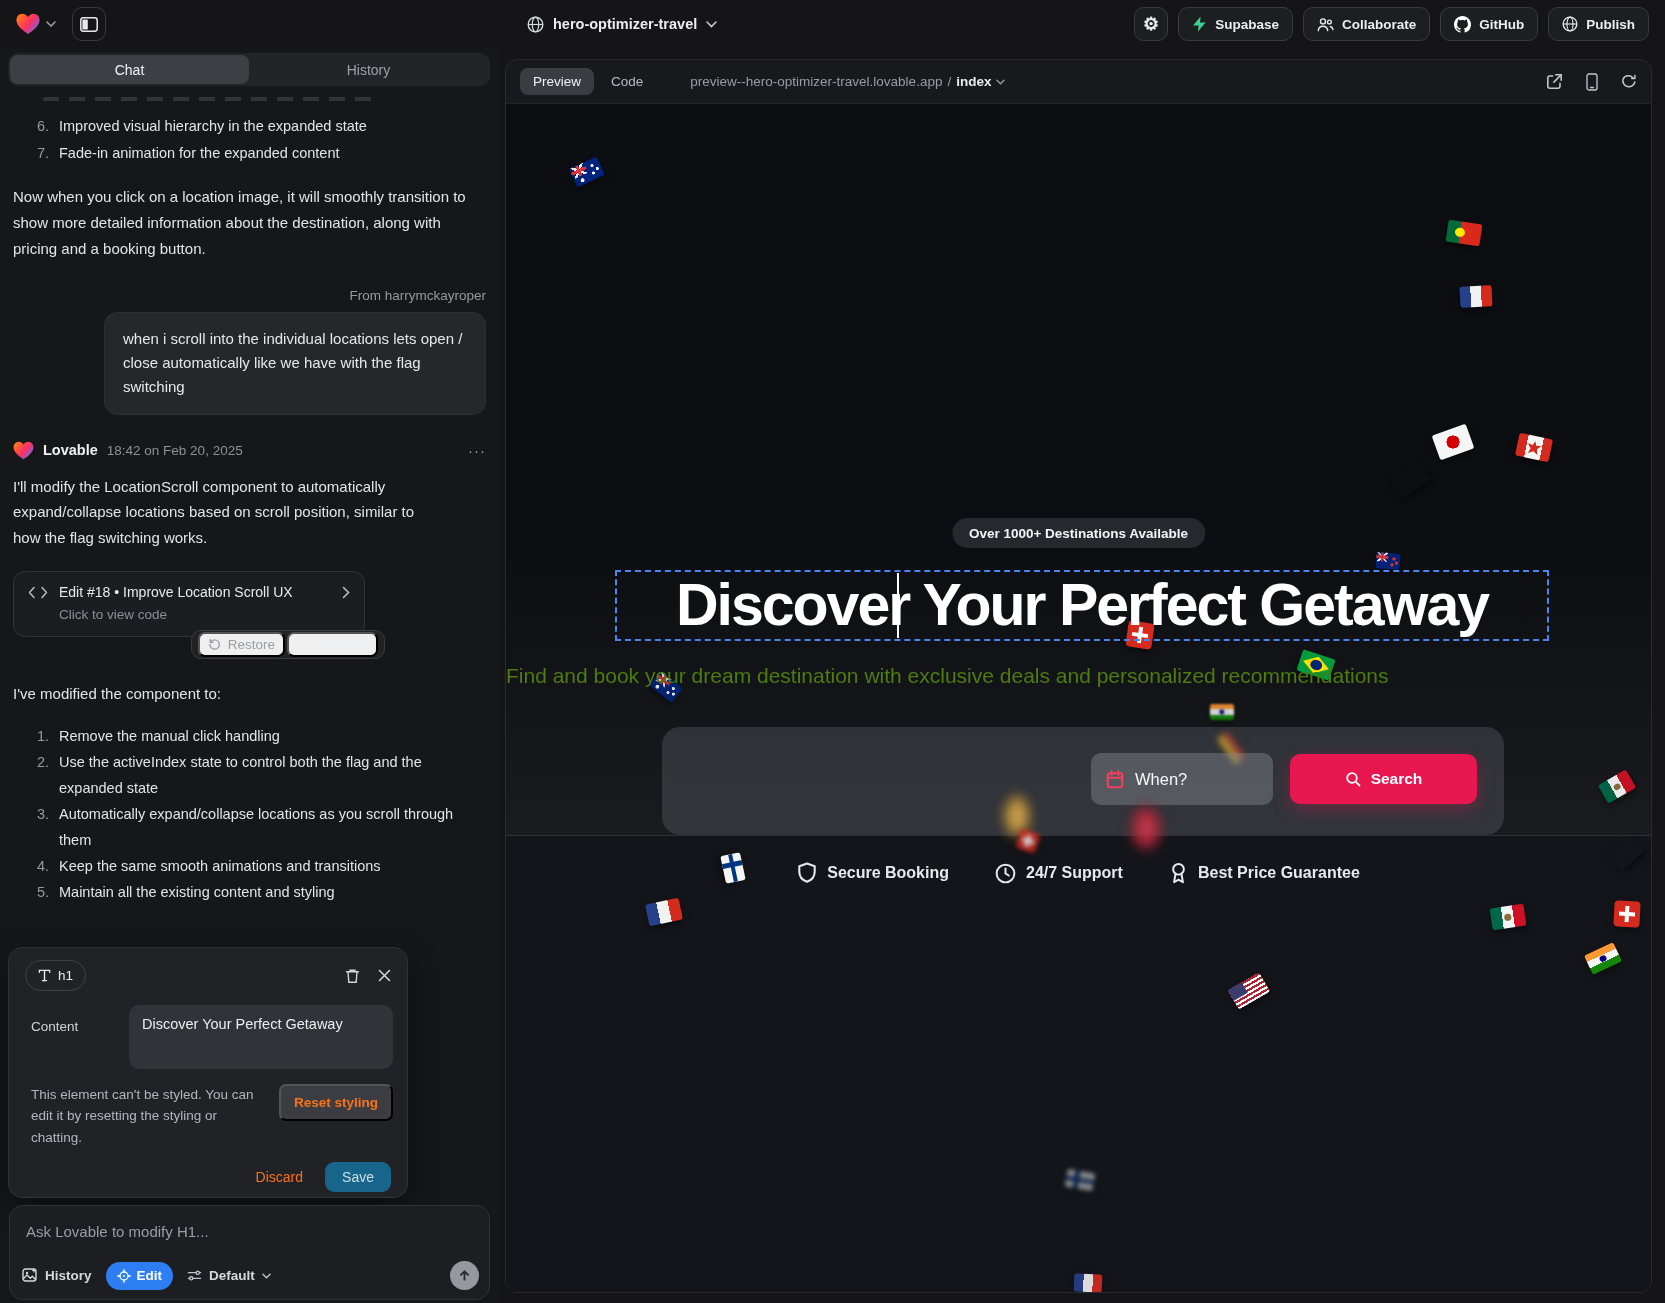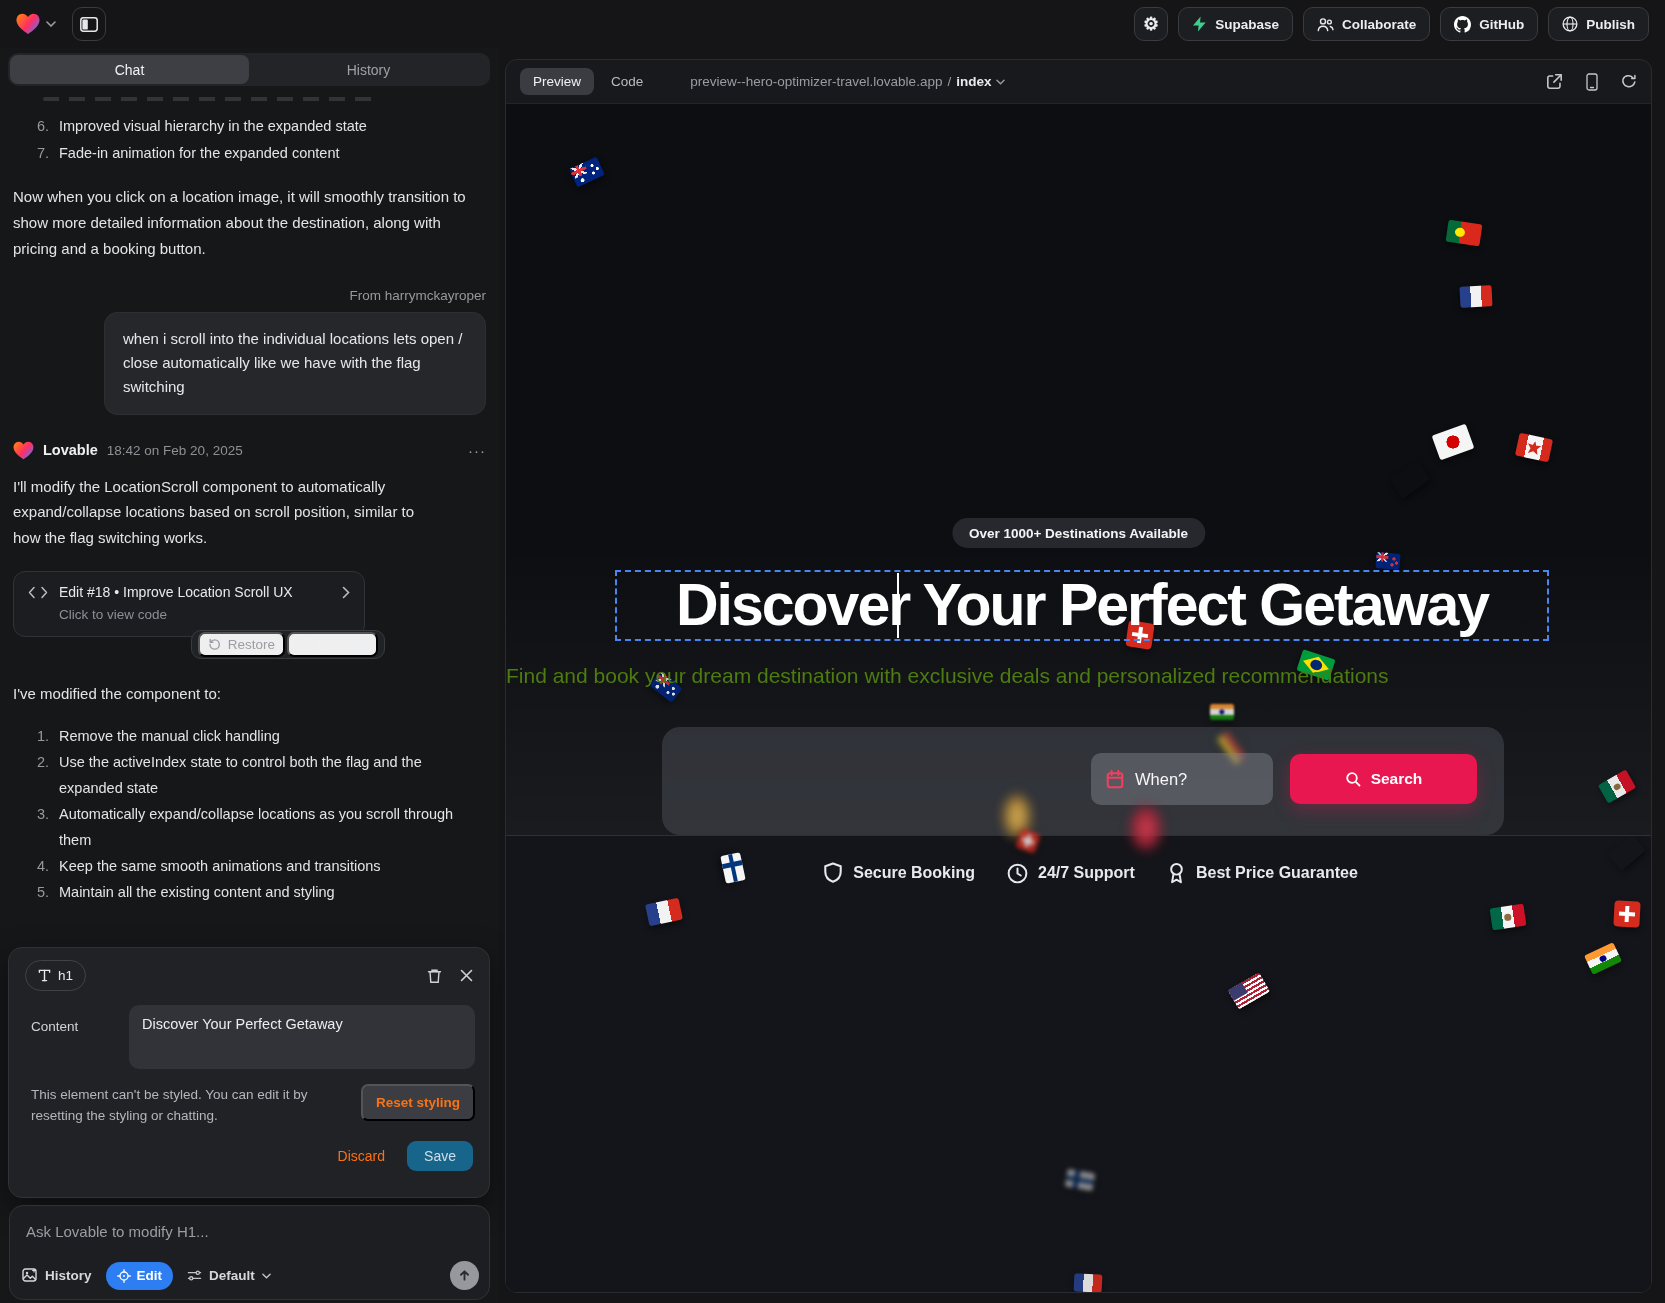--- a/index.html
+++ b/index.html
@@ -49,21 +49,21 @@
   .rp-pill { position:absolute; right:-20px; bottom:-22px; height:29px; display:flex; align-items:center; gap:2px;
     background:#212226; border:1px solid #3a3b40; border-radius:10px; padding:0 6px; }
   .rp-btn { display:flex; align-items:center; gap:7px; padding:3px 8px; font-size:13.5px; color:#9b9da3; border-radius:7px; }
   .rp-btn.primary { color:#eef0f2; font-weight:700; }
   .para3 { margin-top:44px; }
   .olist.main { margin-top:16px; }
   .olist.main li { line-height:1.8; }
   .wrap2 { max-width:410px; }
 
   
-  .element-editor { position:absolute; left:8px; top:899px; width:482px; height:251px; background:#212226;
+  .element-editor { position:absolute; left:8px; top:899px; width:400px; height:251px; background:#212226;
     border:1px solid #313237; border-radius:14px; box-shadow:0 10px 30px rgba(0,0,0,.45); }
   .ee-head { display:flex; align-items:center; padding:12px 16px 4px; }
   .ee-badge { display:flex; align-items:center; gap:7px; height:31px; padding:0 12px; border:1px solid #414247;
     border-radius:17px; font-size:13.5px; color:#e9eaec; }
   .ee-icons { margin-left:auto; display:flex; gap:18px; align-items:center; }
   .ee-content-row { display:flex; align-items:flex-start; padding:10px 14px 0 22px; gap:14px; }
   .ee-label { font-size:13.5px; color:#d2d3d7; margin-top:14px; width:84px; }
   .ee-textarea { flex:1; height:64px; background:#313338; border-radius:10px; padding:11px 13px;
     font-size:14.5px; color:#ecedef; }
   .ee-note-row { display:flex; align-items:flex-start; gap:14px; padding:15px 14px 0 22px; }
@@ -110,21 +110,21 @@
     font-size:21px; color:#4d7c0f; }
   .search-panel { position:absolute; left:156px; top:623px; width:842px; height:108px; z-index:2;
     background:rgba(78,82,90,.48); border-radius:18px; backdrop-filter:blur(3px); }
   .search-input { position:absolute; top:26px; height:52px; background:rgba(132,136,144,.45); border-radius:10px;
     display:flex; align-items:center; gap:11px; padding:0 15px; font-size:16.5px; color:#f7f7f9; }
   .si-where { left:17px; width:399px; }
   .si-when { left:429px; width:182px; }
   .search-btn { position:absolute; left:628px; top:27px; width:187px; height:50px; background:#e8174f;
     border-radius:10px; display:flex; align-items:center; justify-content:center; gap:10px;
     font-size:15.5px; font-weight:700; color:#fff; box-shadow:0 6px 18px rgba(232,23,79,.3); }
-  .features { position:absolute; left:12px; top:758px; width:100%; display:flex; justify-content:center; gap:32px; z-index:2;align-items:center; }
+  .features { position:absolute; left:0; top:758px; width:100%; display:flex; justify-content:center; gap:46px; z-index:2;align-items:center; }
   .feature { display:flex; align-items:center; gap:10px; font-size:16px; font-weight:700; color:#e8e9ec; }
 
   
   .flag { position:absolute; z-index:1; border-radius:2.5px; box-shadow:0 3px 6px rgba(0,0,0,.45); }
   .flag::before,.flag::after { content:""; position:absolute; }
   .flag-france { background:linear-gradient(90deg,#27408b 33.4%,#f2f2f2 33.4% 66.6%,#d52b1e 66.6%); }
   .flag-japan { background:radial-gradient(circle at 50% 50%,#d30000 0 29%,#f5f5f5 30%); }
   .flag-canada { background:linear-gradient(90deg,#d52b1e 0 27%,#f5f5f5 27% 73%,#d52b1e 73%); }
   .flag-canada::after { left:50%; top:50%; width:40%; height:58%; transform:translate(-50%,-50%); background:#d52b1e;
     clip-path:polygon(50% 0,63% 33%,100% 28%,74% 60%,86% 100%,50% 78%,14% 100%,26% 60%,0 28%,37% 33%); }
@@ -193,20 +193,35 @@
     </div>
     <button class="panel-toggle">
       <span>
         <svg width="18" height="15" viewBox="0 0 18 15">
             <rect x="0.8" y="0.8" width="16.4" height="13.4" rx="2.6" stroke="#e8e8ea" stroke-width="1.5" fill="none"></rect>
             <rect x="2.4" y="2.4" width="5.4" height="10.2" rx="1.2" fill="#e8e8ea"></rect>
           </svg>
       </span>
     </button>
 
+    <div class="project">
+      <span>
+        <svg width="17" height="17" viewBox="0 0 17 17">
+            <circle cx="8.5" cy="8.5" r="7.3" stroke="#d7d8db" stroke-width="1.4" fill="none"></circle>
+            <ellipse cx="8.5" cy="8.5" rx="3.2" ry="7.3" stroke="#d7d8db" stroke-width="1.2" fill="none"></ellipse>
+            <path d="M1.4 8.5h14.2" stroke="#d7d8db" stroke-width="1.2"></path>
+          </svg>
+      </span>
+      <span class="project-name">hero-optimizer-travel</span>
+      <span>
+        <svg width="11" height="7" viewBox="0 0 11 7">
+            <path d="M1 1l4.5 4.5L10 1" stroke="#c6c7cb" stroke-width="1.6" fill="none" stroke-linecap="round"></path>
+          </svg>
+      </span>
+    </div>
 
     <div class="topbar-right">
       <button class="tb-btn square">
         <span class="gear-glyph">⚙</span>
       </button>
       <button class="tb-btn">
         <span>
           <svg width="15" height="16" viewBox="0 0 15 16">
               <path d="M8.6.4L1 9.6h5.6L6 15.6l7.6-9.2H8z" fill="#3ecf8e"></path>
             </svg>

